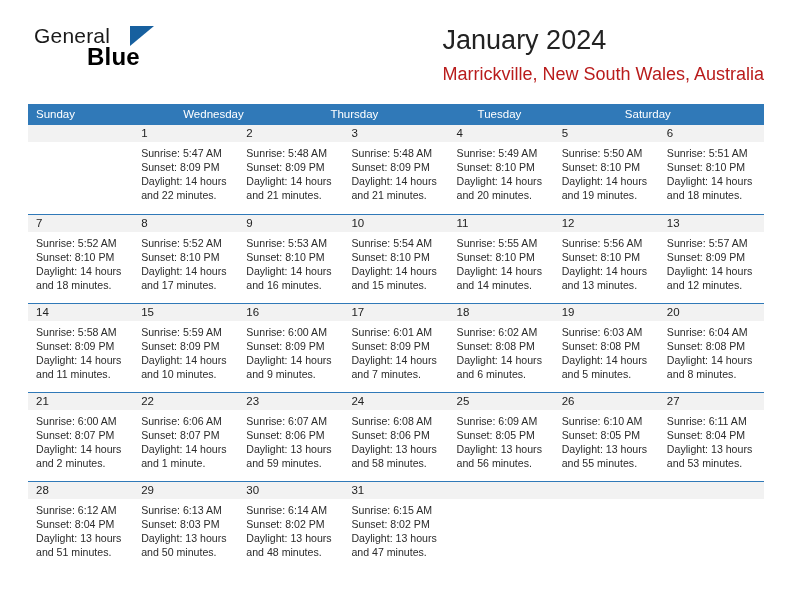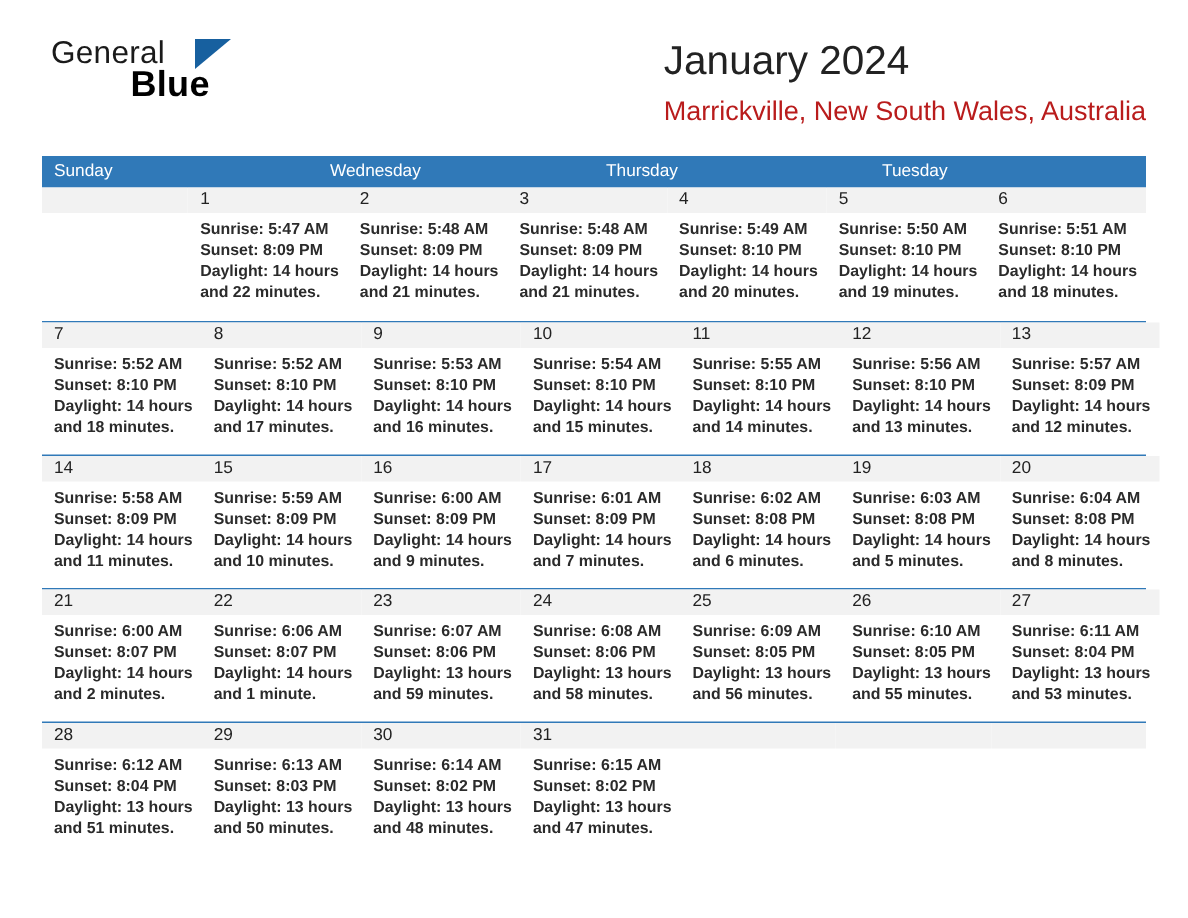--- a/index.html
+++ b/index.html
@@ -134,21 +134,20 @@
     box-sizing: border-box;
   }
   .day-cell.empty .day-number-band {
     color: transparent;
   }
   .day-info {
     padding: 4px 6px 0 8px;
     font-size: 10.6px;
     line-height: 14.1px;
     color: #2b2b2b;
-    font-weight: bold;
   }
   .day-info div {
     white-space: nowrap;
   }
 </style>
 </head>
 <body>
 
 <div class="page">
 
@@ -166,20 +165,21 @@
     </div>
 
   </div>
 
   <div class="calendar">
     <div class="weekday-row">
       <div class="weekday">Sunday</div>
       <div class="weekday">Wednesday</div>
       <div class="weekday">Thursday</div>
       <div class="weekday">Tuesday</div>
+      <div class="weekday">Saturday</div>
     </div>
 
     <div id="weeks-container">
         <div class="week-row first">
           <div class="day-cell empty">
             <div class="day-number-band"></div>
             <div class="day-info">
               <div></div>
               <div></div>
               <div></div>

